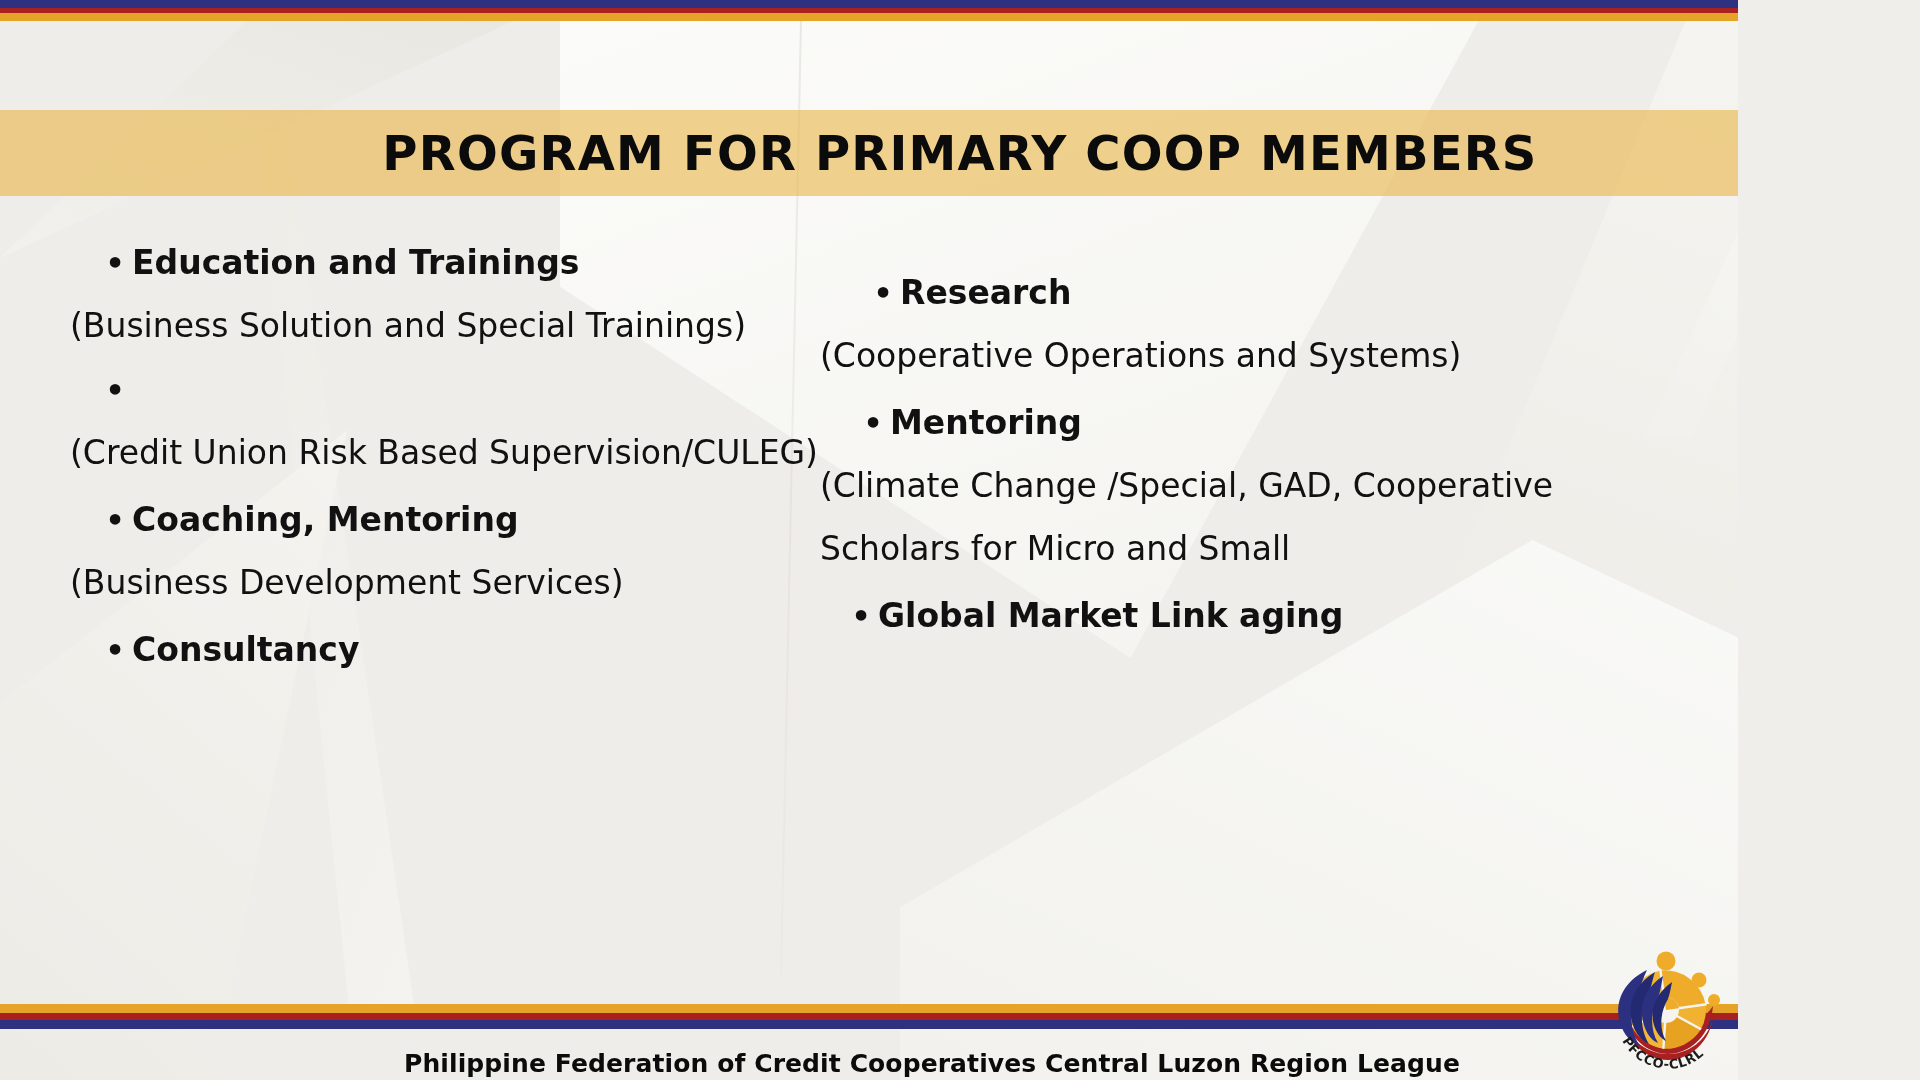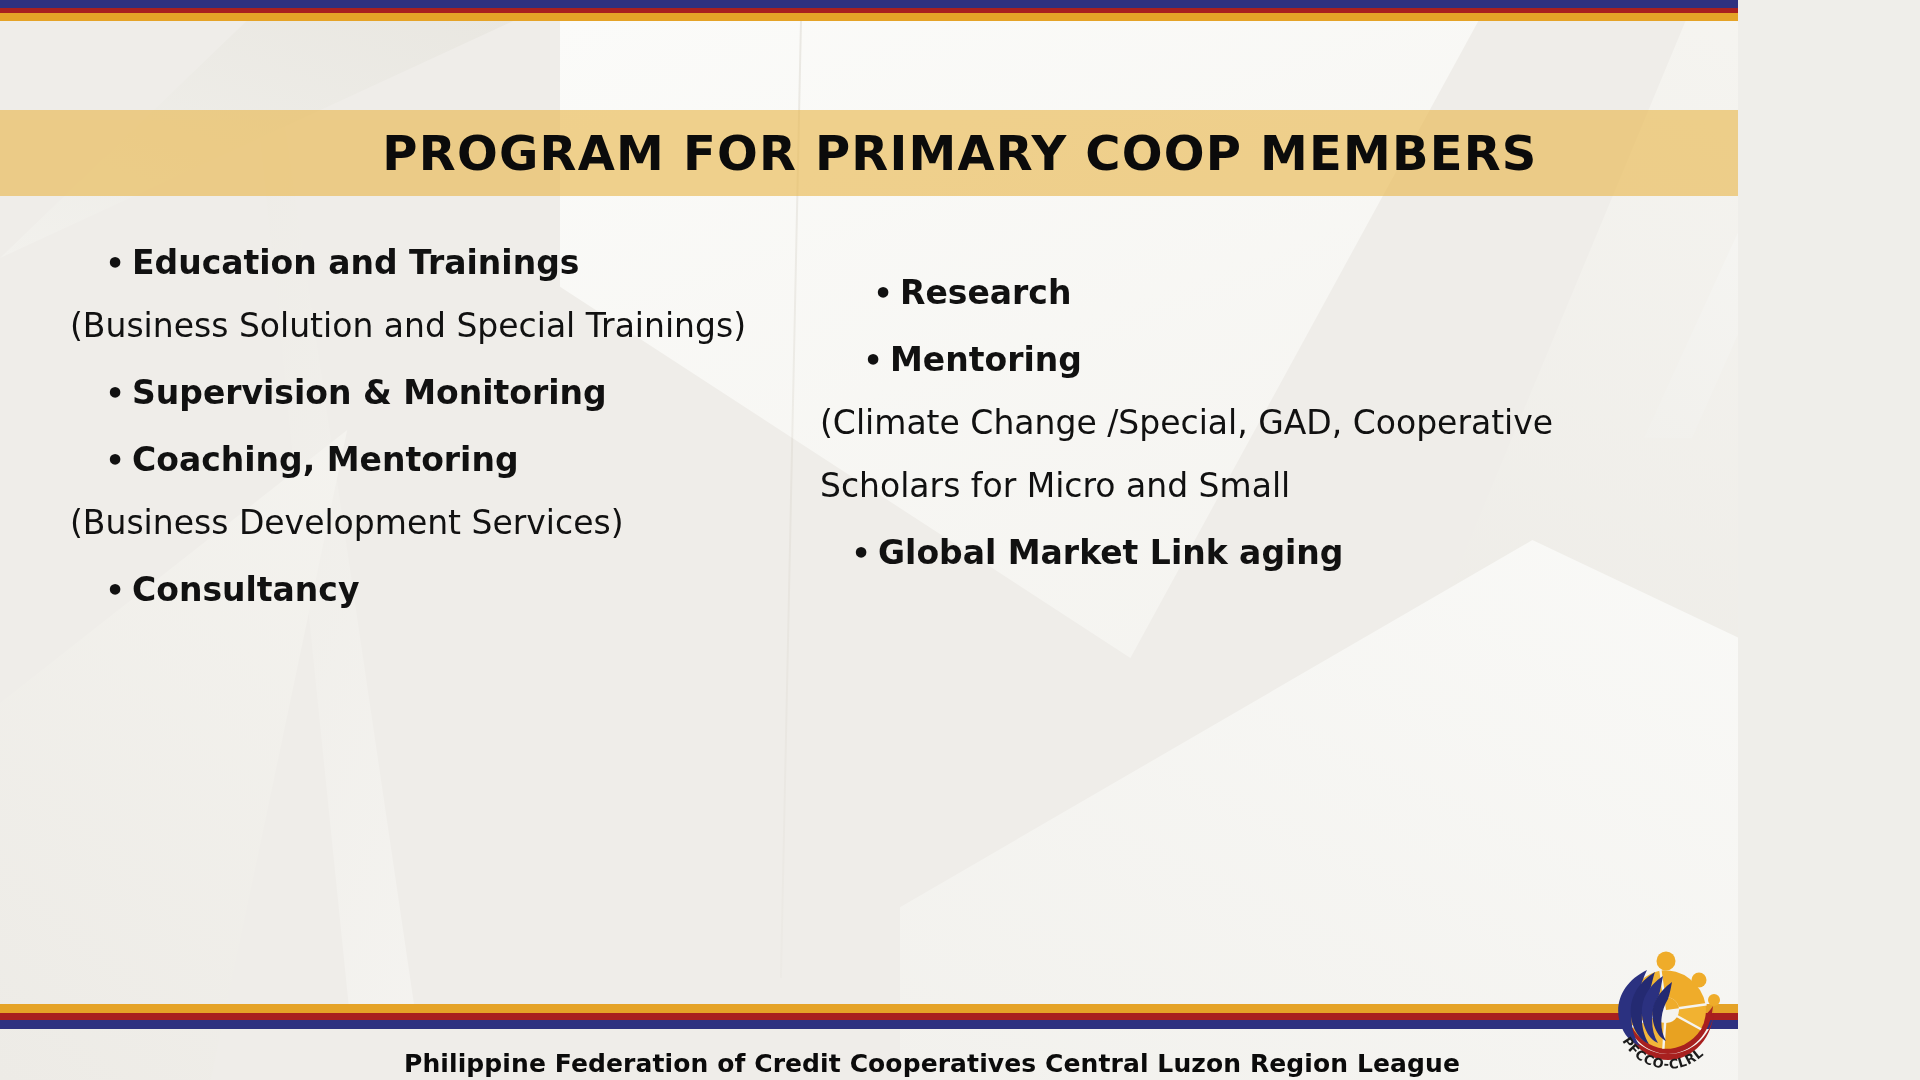--- a/index.html
+++ b/index.html
@@ -196,23 +196,23 @@
 
     <div class="bullet-line indent-1">
       <span class="dot">•</span>
       <span>Education and Trainings</span>
     </div>
 
     <div class="plain-line">(Business Solution and Special Trainings)</div>
 
     <div class="bullet-line indent-1">
       <span class="dot">•</span>
-      <span>Supervision &amp; Monitoring</span>
-    </div>
-
+    </div>
+
+    <div class="plain-line">(Credit Union Risk Based Supervision/CULEG)</div>
 
     <div class="bullet-line indent-1">
       <span class="dot">•</span>
       <span>Coaching, Mentoring</span>
     </div>
 
     <div class="plain-line">(Business Development Services)</div>
 
     <div class="bullet-line indent-1">
       <span class="dot">•</span>
@@ -221,20 +221,21 @@
 
   </div>
 
   <div class="col col-right">
 
     <div class="bullet-line indent-2">
       <span class="dot">•</span>
       <span>Research</span>
     </div>
 
+    <div class="plain-line">(Cooperative Operations and Systems)</div>
 
     <div class="bullet-line indent-3">
       <span class="dot">•</span>
       <span>Mentoring</span>
     </div>
 
     <div class="plain-line">(Climate Change /Special, GAD, Cooperative</div>
     <div class="plain-line">Scholars for Micro and Small</div>
 
     <div class="bullet-line indent-4">

